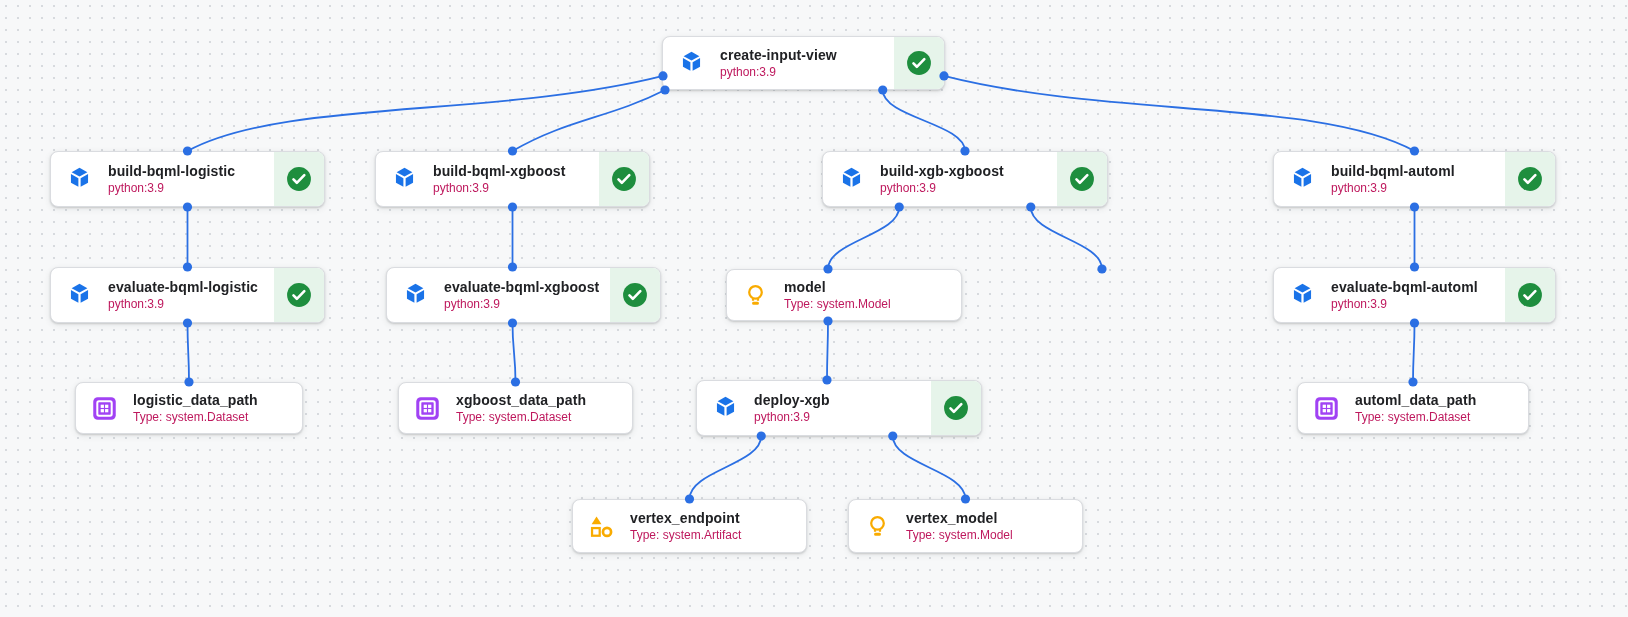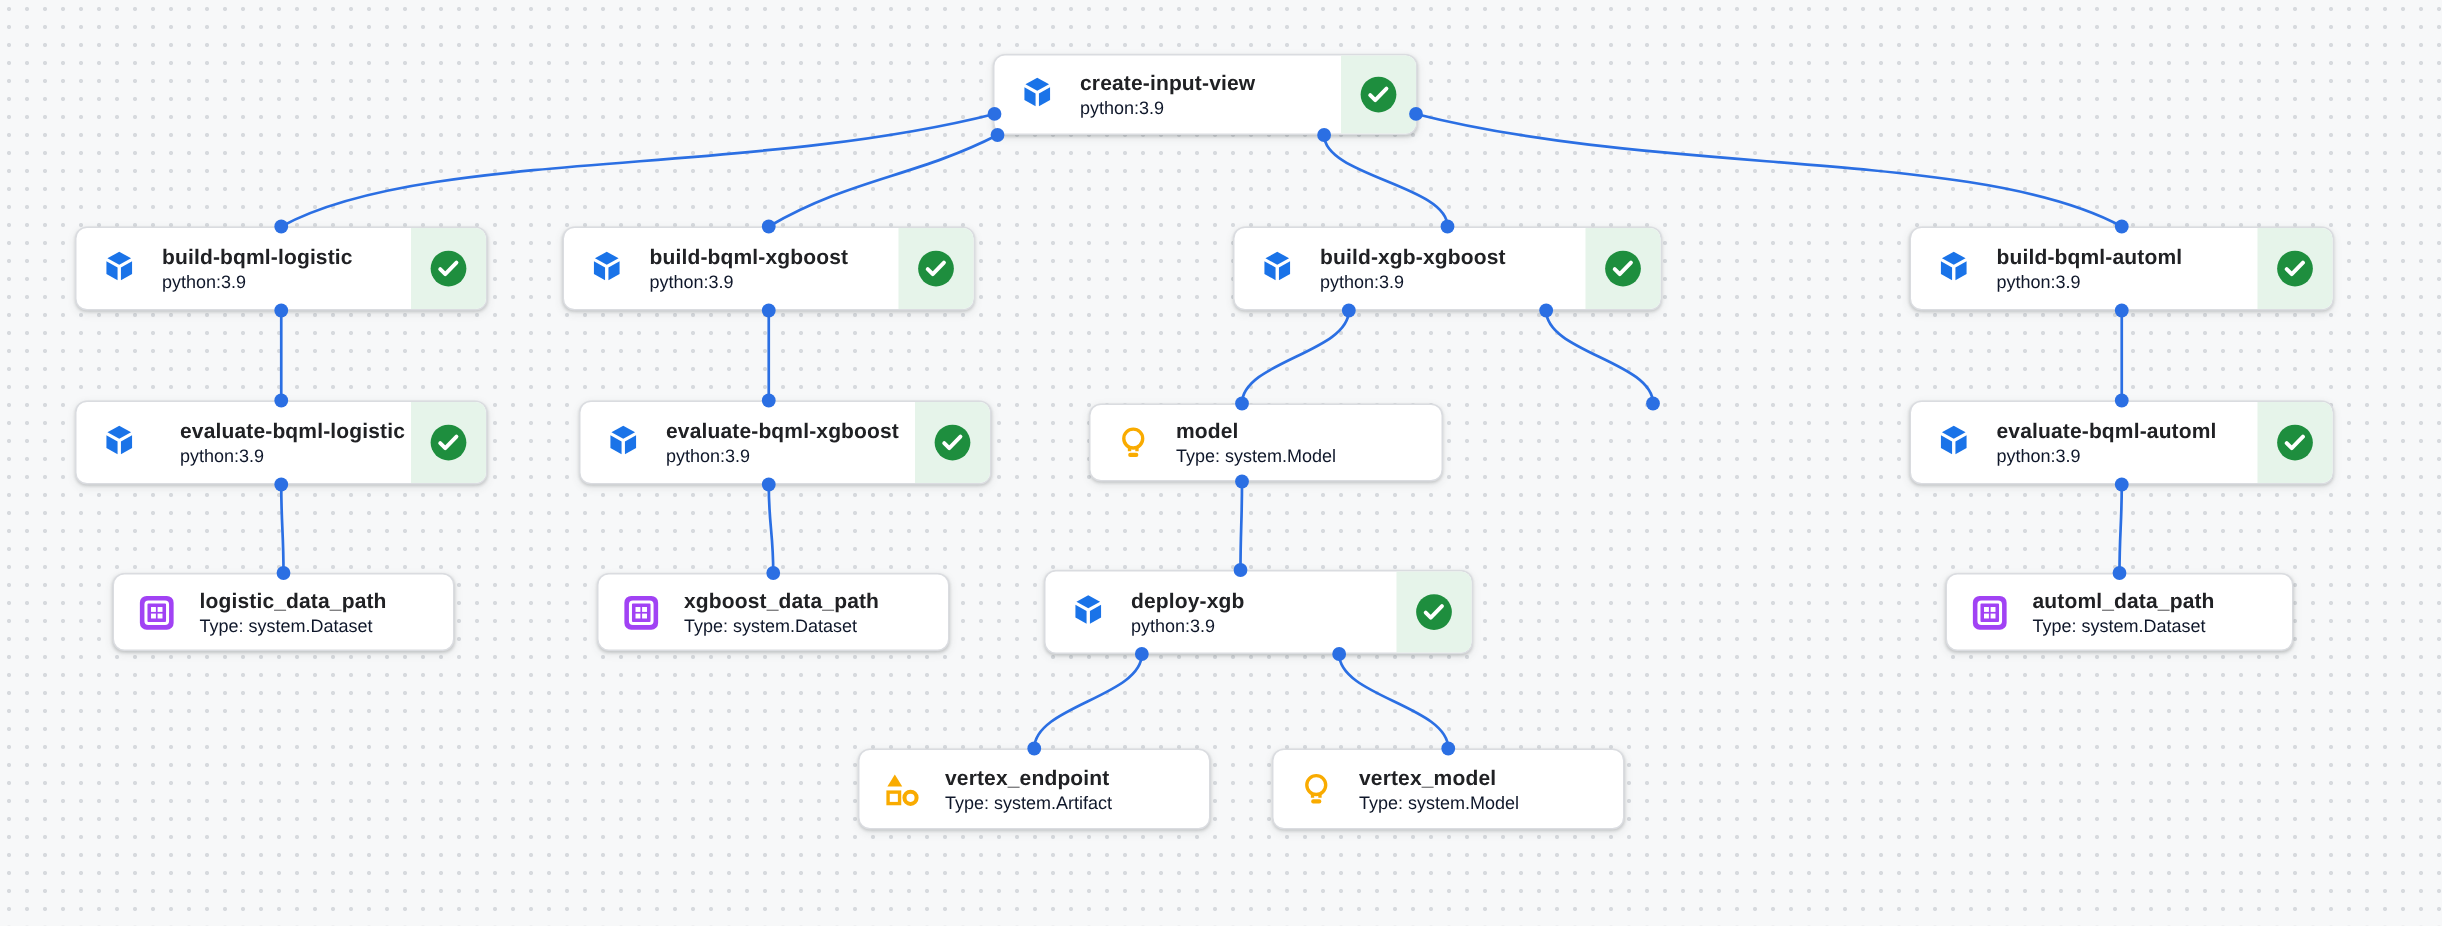--- a/index.html
+++ b/index.html
@@ -13,21 +13,21 @@
   .node{
     position:absolute;display:flex;align-items:center;box-sizing:border-box;
     background:#fff;border:1px solid #dadce0;border-radius:8px;
     box-shadow:0 1px 2px rgba(60,64,67,.20),0 2px 6px rgba(60,64,67,.10);
     padding-left:15px;cursor:pointer;
   }
   .node .icon{flex:0 0 auto;width:27px;height:27px;margin-right:15px;}
   .node .icon svg{width:100%;height:100%;display:block;}
   .texts{min-width:0;}
   .title{font-size:14px;font-weight:700;color:#202124;white-space:nowrap;letter-spacing:.1px;}
-  .subtitle{font-size:12px;color:#0f172a;white-space:nowrap;margin-top:2px;}
+  .subtitle{font-size:12px;color:#be185d;white-space:nowrap;margin-top:2px;}
   .status{
     position:absolute;top:0;right:0;bottom:0;width:50px;background:#e6f4ea;
     border-radius:0 7px 7px 0;display:flex;align-items:center;justify-content:center;
   }
   .status svg{width:26px;height:26px;display:block;}
   #edges{position:absolute;left:0;top:0;pointer-events:none;}
 </style>
 </head>
 <body>
 
@@ -130,21 +130,21 @@
       </div>
       <div class="status">
         <span style="width: 26px; height: 26px; display: block;">
           <svg viewBox="0 0 24 24">
             <circle cx="12" cy="12" r="11" fill="#1e8e3e"></circle>
             <path d="M6.9 12.4l3.1 3.1 6.9-7.1" stroke="#fff" stroke-width="2.4" fill="none" stroke-linecap="round" stroke-linejoin="round"></path>
           </svg>
         </span>
       </div>
     </div>
-    <div class="node task" style="left: 50px; top: 267px; width: 275px; height: 56px; gap: 12px;">
+    <div class="node task" style="left: 50px; top: 267px; width: 275px; height: 56px;">
       <span class="icon">
         <svg viewBox="0 0 24 24">
           <path fill="#1a73e8" d="M12 1.6 19 5.5 12 9.4 5 5.5Z"></path>
           <path fill="#1a73e8" d="M4.4 7.2 11 10.9v7.6L4.4 14.8Z"></path>
           <path fill="#1a73e8" d="M19.6 7.2 13 10.9v7.6l6.6-3.7Z"></path>
         </svg>
       </span>
       <div class="texts">
         <div class="title">evaluate-bqml-logistic</div>
         <div class="subtitle">python:3.9</div>

